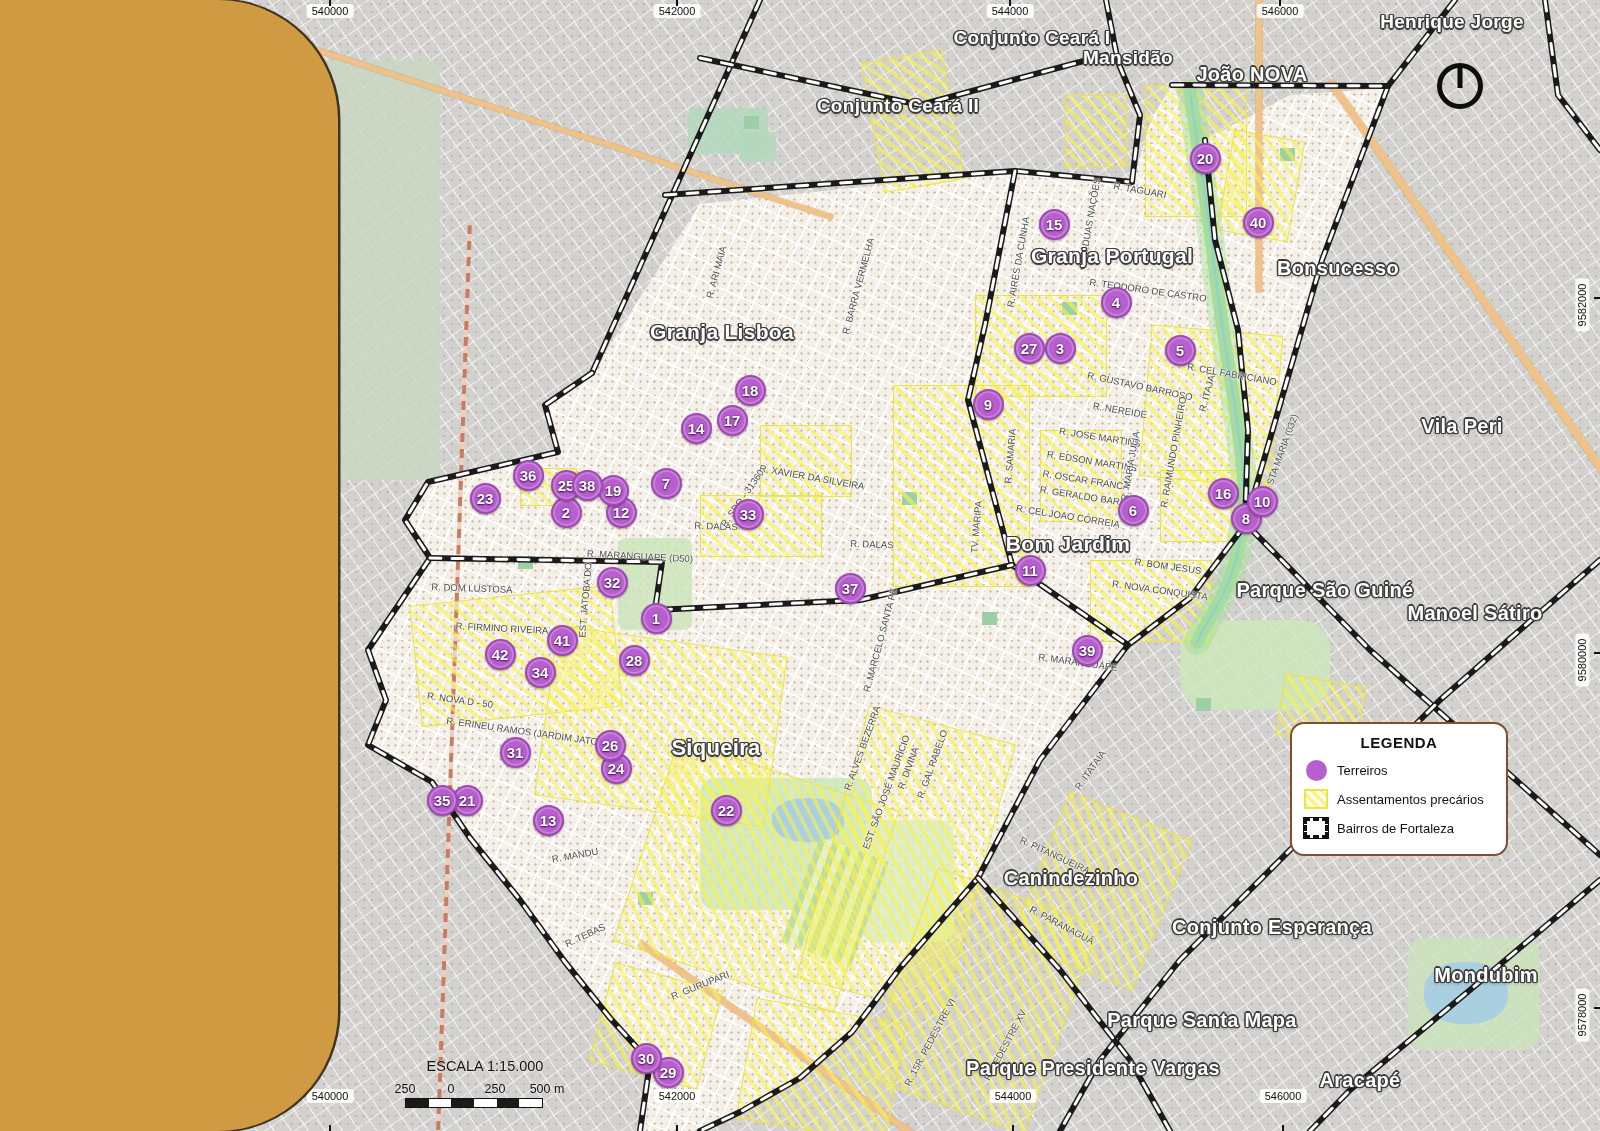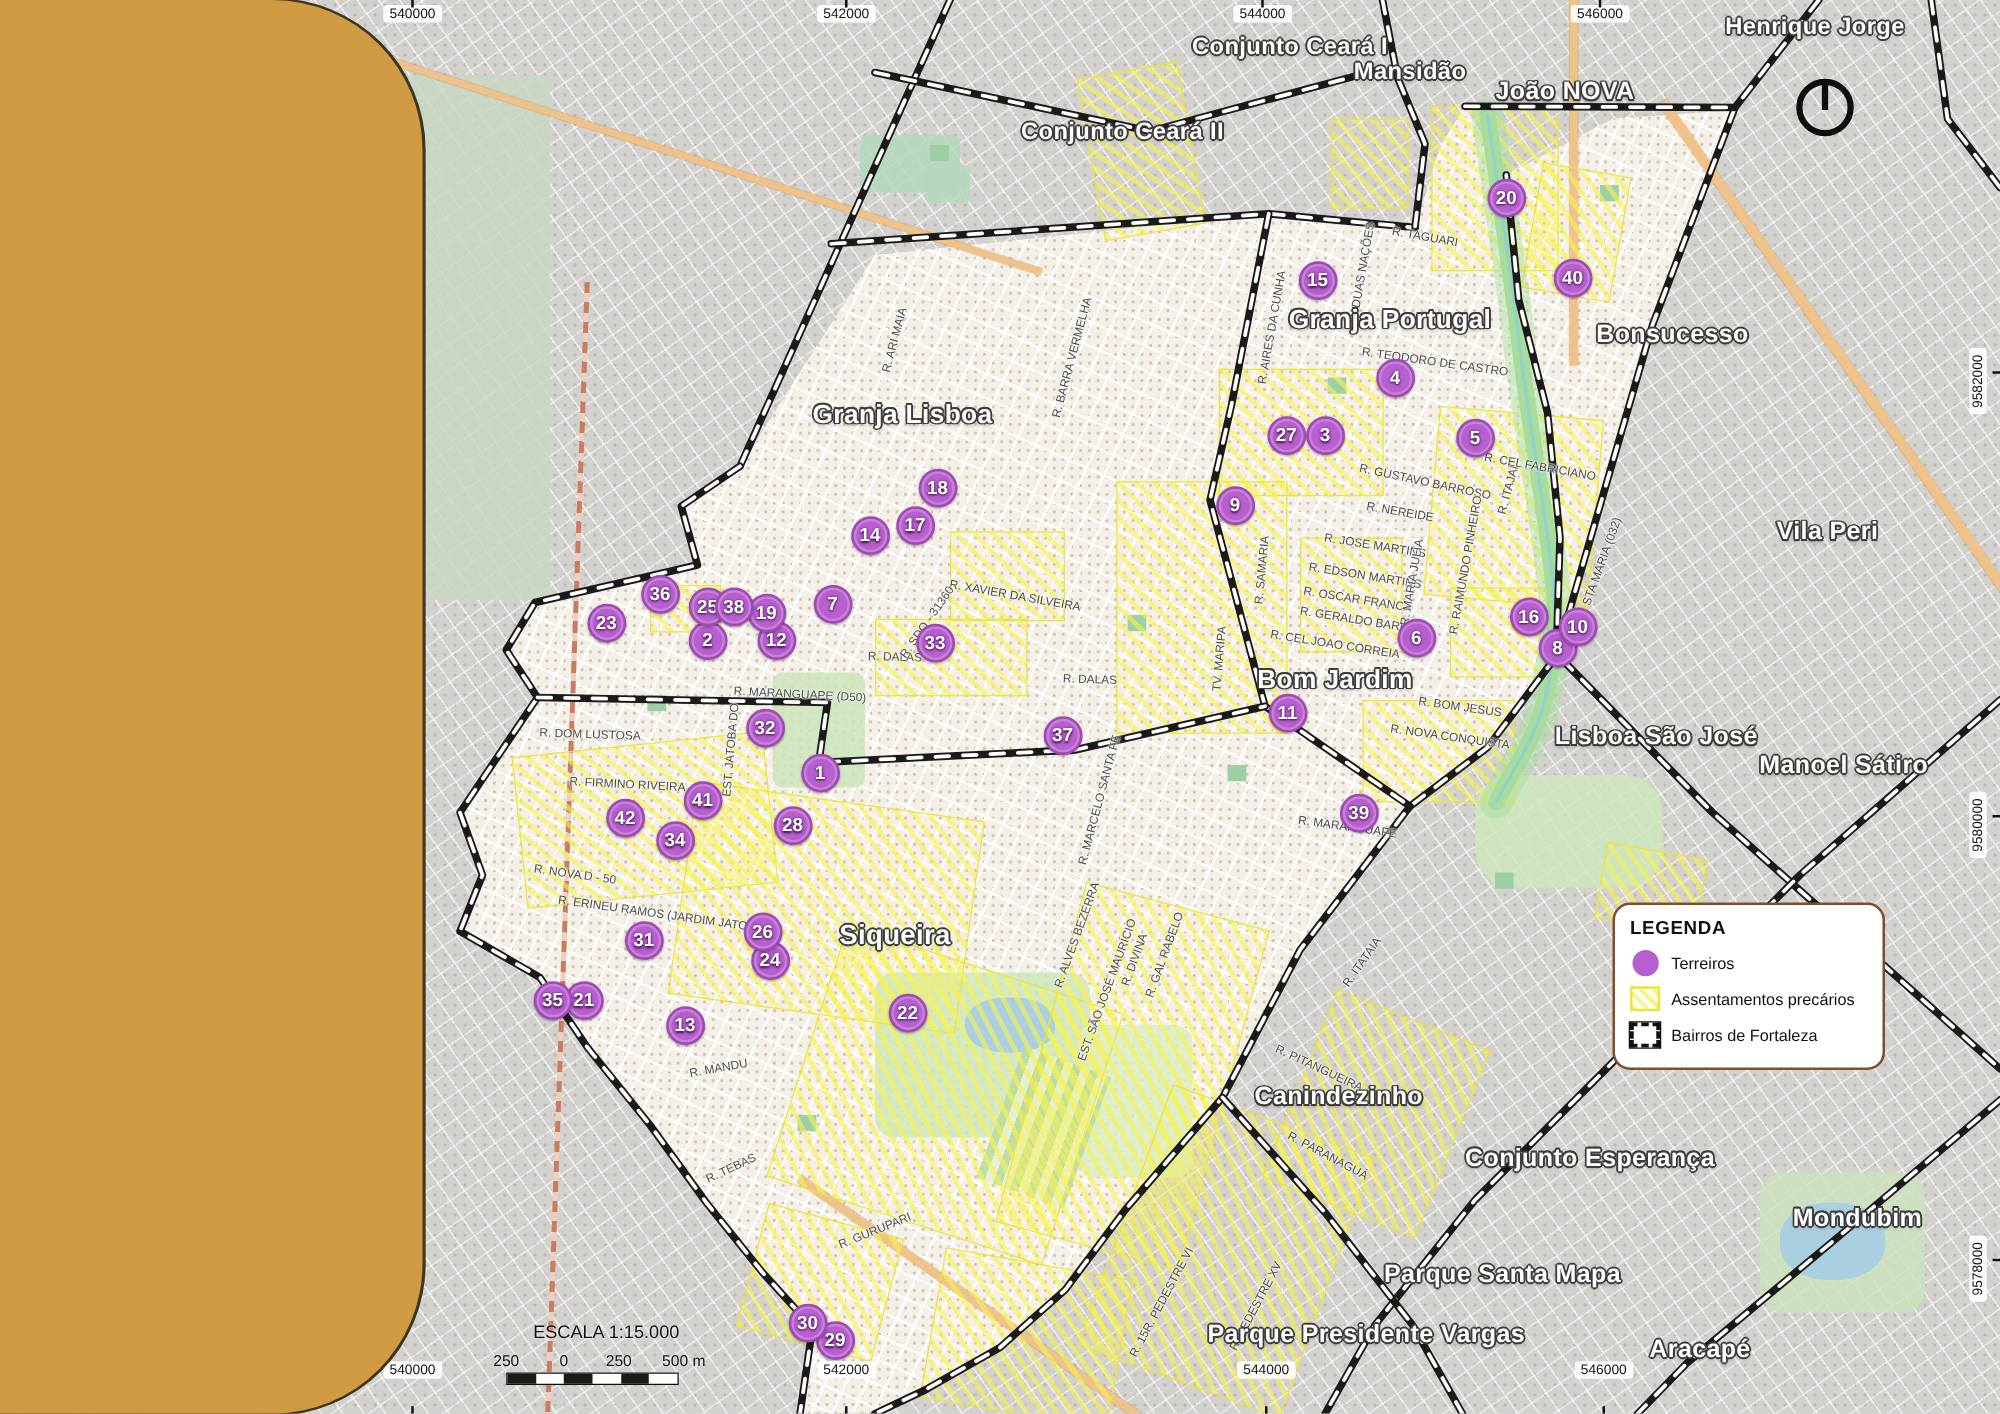--- a/index.html
+++ b/index.html
@@ -52,21 +52,21 @@
   .chip{position:absolute;z-index:10;background:rgba(255,255,255,.88);border-radius:3px;
     padding:1px 5px;font-size:11px;color:#111;white-space:nowrap;}
   .vchip{transform:rotate(-90deg);transform-origin:center;}
   .tick{position:absolute;z-index:10;background:#111;}
   #north{position:absolute;z-index:10;left:1437px;top:63px;width:46px;height:46px;
     border:5px solid #0e0e0e;border-radius:50%;box-sizing:border-box;}
   #north:before{content:"";position:absolute;left:50%;top:-2px;width:5px;height:22px;background:#0e0e0e;
     transform:translateX(-50%);}
   #legend{position:absolute;z-index:11;left:1290px;top:722px;width:218px;height:134px;
     background:#fff;border:2px solid #7d4f2c;border-radius:14px;box-sizing:border-box;padding:10px 12px 8px;}
-  #legend .ltitle{font-weight:bold;font-size:15px;color:#111;letter-spacing:.5px;margin-bottom:8px;}
+  #legend .ltitle{text-align:center;font-weight:bold;font-size:15px;color:#111;letter-spacing:.5px;margin-bottom:8px;}
   .lrow{display:flex;align-items:center;margin-bottom:7px;}
   .lrow .licon{width:24px;height:22px;margin-right:9px;flex:none;display:flex;align-items:center;justify-content:center;}
   .lrow .ltext{font-size:13px;color:#111;}
   .ic-terreiro{width:21px;height:21px;border-radius:50%;background:#b75fce;}
   .ic-hatch{width:24px;height:20px;border:2px solid rgba(235,227,58,.95);box-sizing:border-box;
     background:repeating-linear-gradient(45deg, rgba(248,242,80,.75) 0 3px, transparent 3px 7px);}
   .ic-bairro{width:26px;height:20px;background:#fff;border:3px dashed #111;box-sizing:border-box;
     box-shadow:0 0 0 1px #111;}
   #scale{position:absolute;z-index:10;left:385px;top:1058px;width:200px;}
   #scale .stitle{font-size:14.5px;color:#111;text-align:center;margin-bottom:8px;
@@ -255,21 +255,21 @@
       <div class="nlabel" style="left: 1032px; top: 38px; font-size: 19px; transform: translate(-50%, -50%);">Conjunto Ceará I</div>
       <div class="nlabel" style="left: 1128px; top: 58px; font-size: 19px; transform: translate(-50%, -50%);">Mansidão</div>
       <div class="nlabel" style="left: 1252px; top: 74px; font-size: 20px; transform: translate(-50%, -50%);">João NOVA</div>
       <div class="nlabel" style="left: 1452px; top: 22px; font-size: 19px; transform: translate(-50%, -50%);">Henrique Jorge</div>
       <div class="nlabel" style="left: 898px; top: 106px; font-size: 19px; transform: translate(-50%, -50%);">Conjunto Ceará II</div>
       <div class="nlabel" style="left: 722px; top: 332px; font-size: 21px; transform: translate(-50%, -50%);">Granja Lisboa</div>
       <div class="nlabel" style="left: 1112px; top: 256px; font-size: 21px; transform: translate(-50%, -50%);">Granja Portugal</div>
       <div class="nlabel" style="left: 1338px; top: 268px; font-size: 20px; transform: translate(-50%, -50%);">Bonsucesso</div>
       <div class="nlabel" style="left: 1462px; top: 426px; font-size: 20px; transform: translate(-50%, -50%);">Vila Peri</div>
       <div class="nlabel" style="left: 1068px; top: 544px; font-size: 21px; transform: translate(-50%, -50%);">Bom Jardim</div>
-      <div class="nlabel" style="left: 1325px; top: 590px; font-size: 20px; transform: translate(-50%, -50%);">Lisboa São José</div>
+      <div class="nlabel" style="left: 1325px; top: 590px; font-size: 20px; transform: translate(-50%, -50%);">Parque São Guiné</div>
       <div class="nlabel" style="left: 1475px; top: 613px; font-size: 20px; transform: translate(-50%, -50%);">Manoel Sátiro</div>
       <div class="nlabel" style="left: 716px; top: 748px; font-size: 22px; transform: translate(-50%, -50%);">Siqueira</div>
       <div class="nlabel" style="left: 1043px; top: 878px; font-size: 20px; transform: translate(-50%, -50%); margin-left: 28px;">Canindezinho</div>
       <div class="nlabel" style="left: 1272px; top: 927px; font-size: 20px; transform: translate(-50%, -50%);">Conjunto Esperança</div>
       <div class="nlabel" style="left: 1486px; top: 975px; font-size: 20px; transform: translate(-50%, -50%);">Mondubim</div>
       <div class="nlabel" style="left: 1202px; top: 1020px; font-size: 20px; transform: translate(-50%, -50%);">Parque Santa Mapa</div>
       <div class="nlabel" style="left: 1093px; top: 1068px; font-size: 20px; transform: translate(-50%, -50%);">Parque Presidente Vargas</div>
       <div class="nlabel" style="left: 1360px; top: 1080px; font-size: 20px; transform: translate(-50%, -50%);">Aracapé</div>
     </div>
   <div id="markers">

